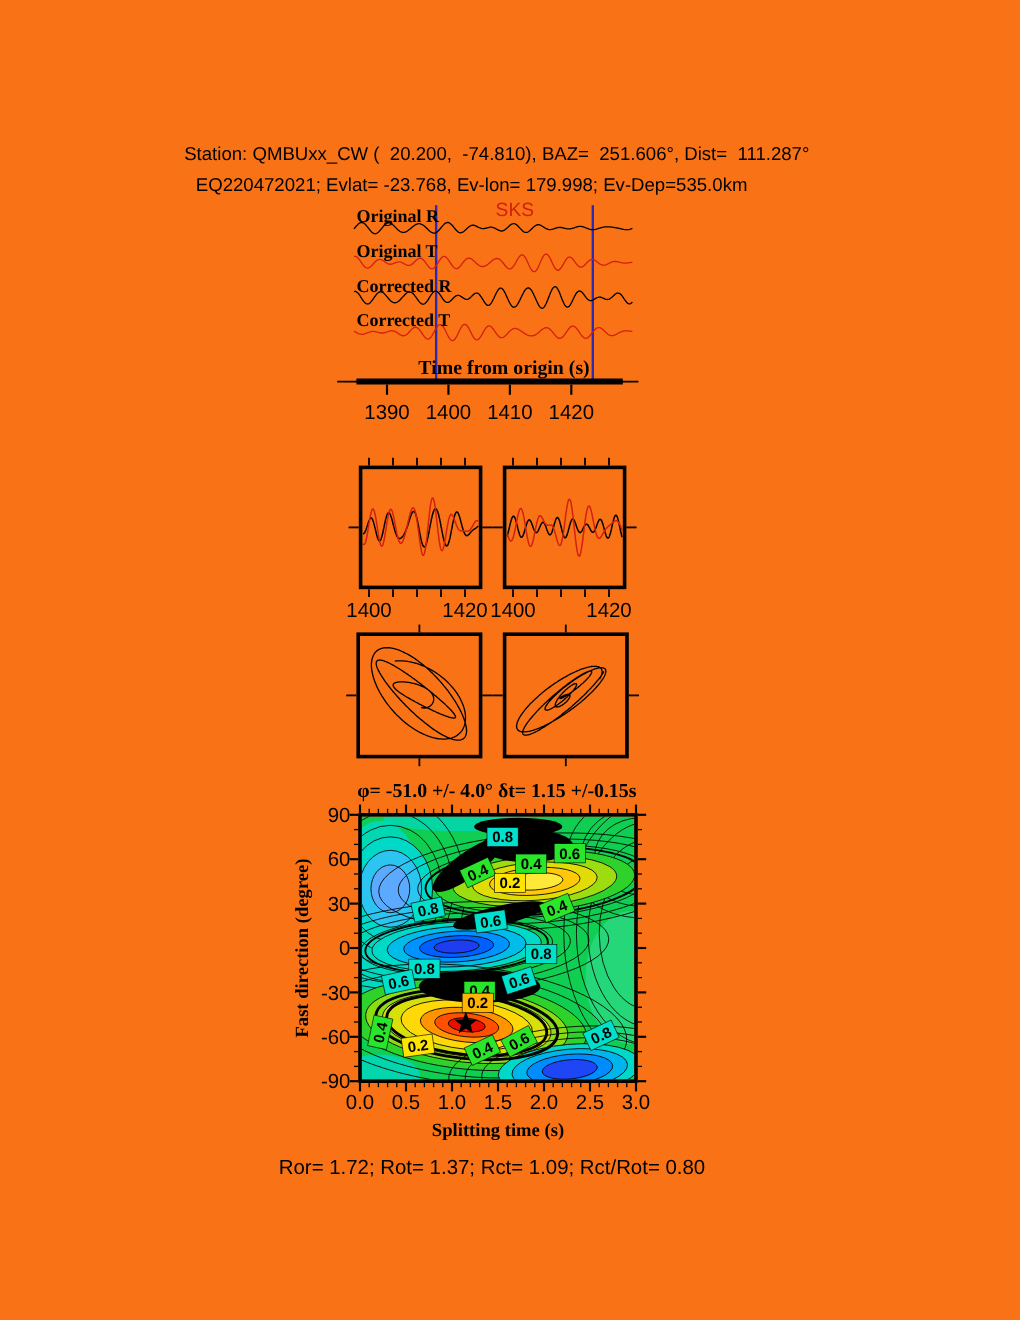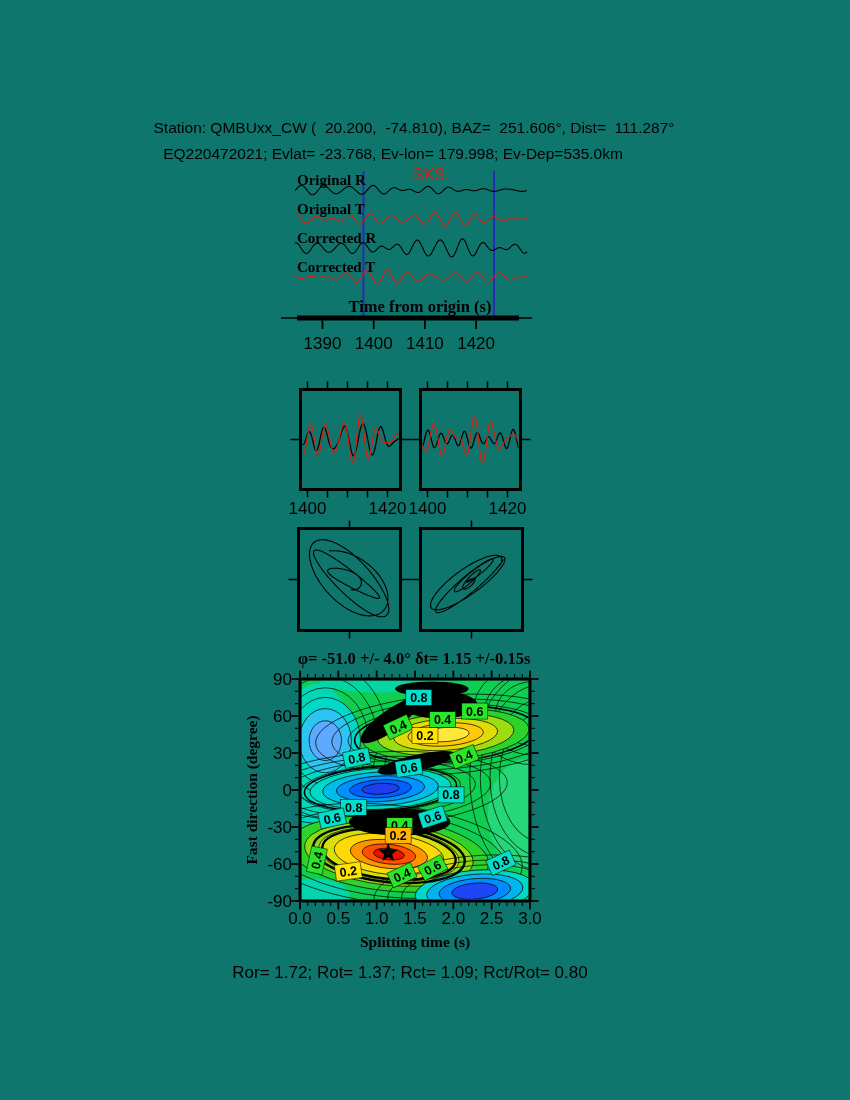--- a/index.html
+++ b/index.html
@@ -1,16 +1,16 @@
 <!DOCTYPE html>
 <html><head>
 <meta charset="utf-8">
 <style>
   html,body{margin:0;padding:0;background:#fff;}
-  .page{position:relative;width:850px;height:1100px;background:#0f766e;overflow:hidden;}
+  .page{position:relative;width:850px;height:1100px;background:#f97316;overflow:hidden;}
   svg text{white-space:pre;}
   .sans{font-family:"Liberation Sans",sans-serif;}
   .serifb{font-family:"Liberation Serif",serif;font-weight:bold;}
 </style>
 </head>
 <body>
 
 <div class="page">
   <svg id="fig" width="850" height="1100" viewBox="0 0 850 1100">
     <defs>

